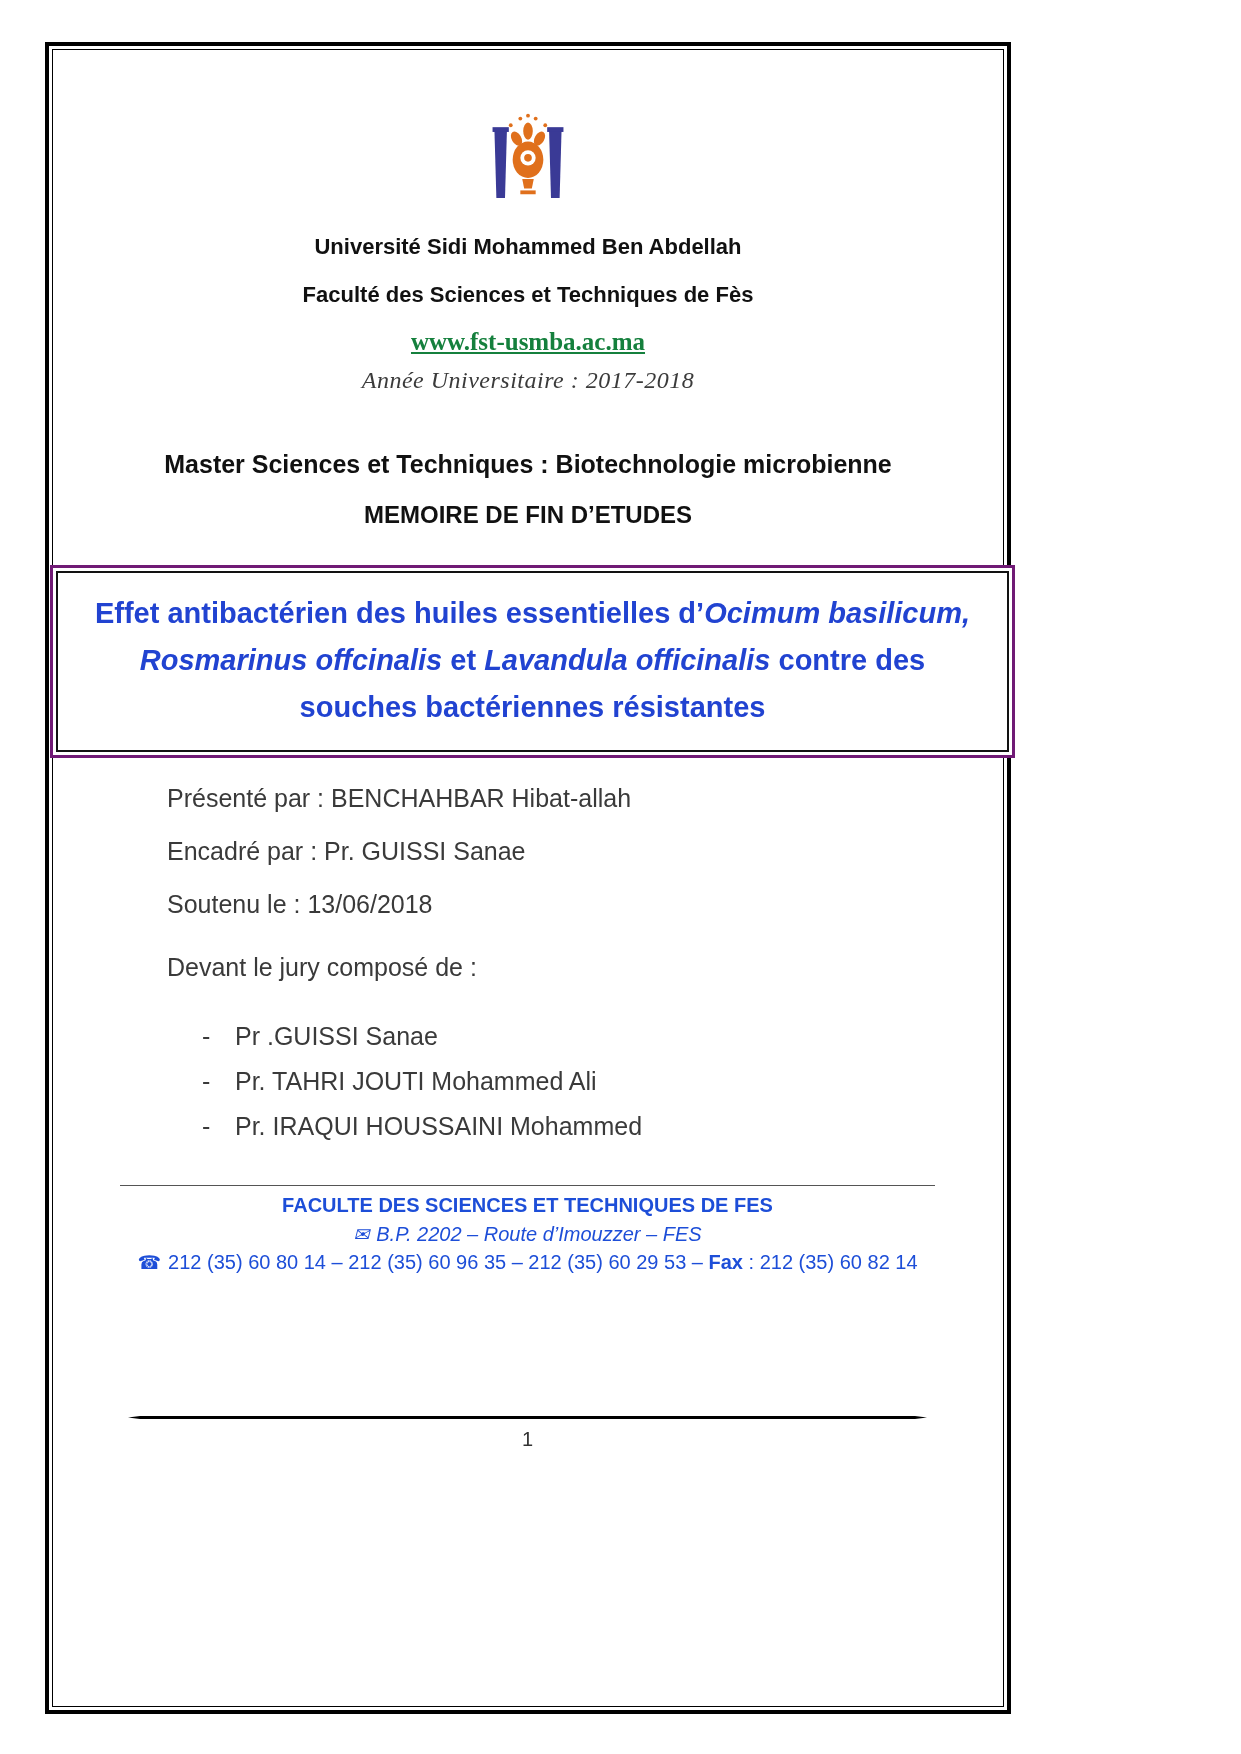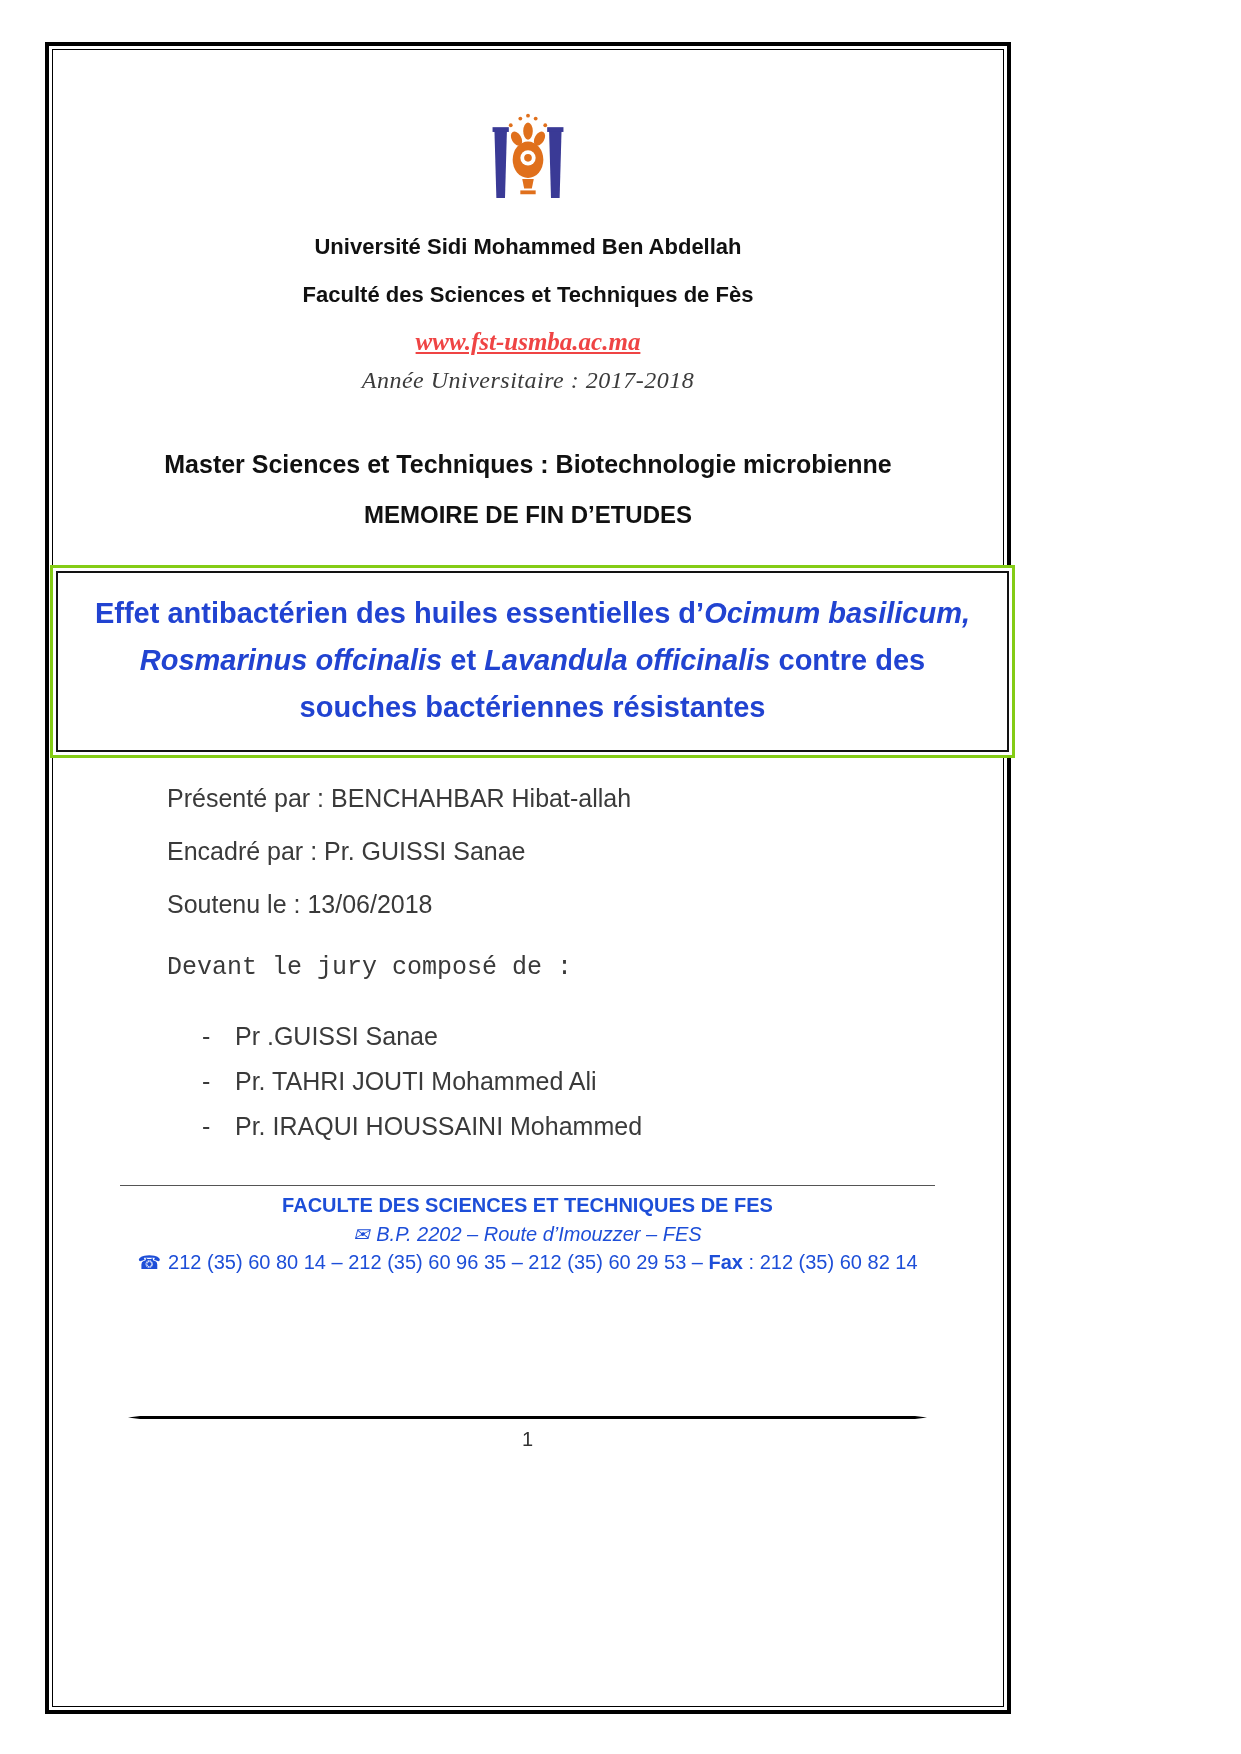--- a/index.html
+++ b/index.html
@@ -43,24 +43,23 @@
   .line-univ { margin-top: 28px; }
   .line-fac  { margin-top: 22px; }
 
   .line-link {
     margin-top: 20px;
     font-family: "Liberation Serif", serif;
     font-size: 25px;
     font-weight: bold;
   }
   .line-link a {
-    color: #ef4444;
+    color: #15803d;
     text-decoration: underline;
     cursor: pointer;
-    font-style: italic;
   }
 
   .line-year {
     margin-top: 11px;
     font-family: "Liberation Serif", serif;
     font-style: italic;
     font-size: 24px;
     color: #3b3b3b;
     letter-spacing: 0.5px;
   }
@@ -74,21 +73,21 @@
   .line-memoire {
     margin-top: 22px;
     font-size: 24px;
     font-weight: bold;
     color: #111;
   }
 
   .title-box {
     width: 965px;
     margin: 36px auto 0;
-    border: 3px solid #84cc16;
+    border: 3px solid #701a75;
     padding: 3px;
     background: #fff;
   }
   .title-box-inner {
     border: 2px solid #121212;
     padding: 17px 34px 19px;
   }
   .title-text {
     font-size: 29px;
     font-weight: bold;
@@ -99,21 +98,21 @@
 
   .left-block {
     text-align: left;
     font-size: 25px;
     color: #3a3a3a;
     padding-left: 16px;
   }
   .line-presente { margin-top: 26px; padding-left: 101px; }
   .line-encadre  { margin-top: 24px; padding-left: 101px; }
   .line-soutenu  { margin-top: 24px; padding-left: 101px; }
-  .line-jury-label { margin-top: 34px; padding-left: 101px; font-family: Liberation Mono, monospace; }
+  .line-jury-label { margin-top: 34px; padding-left: 101px; }
 
   .jury-item {
     display: flex;
     padding-left: 136px;
     margin-top: 16px;
     font-size: 25px;
     color: #3a3a3a;
     text-align: left;
   }
   .jury-item.first { margin-top: 40px; }

